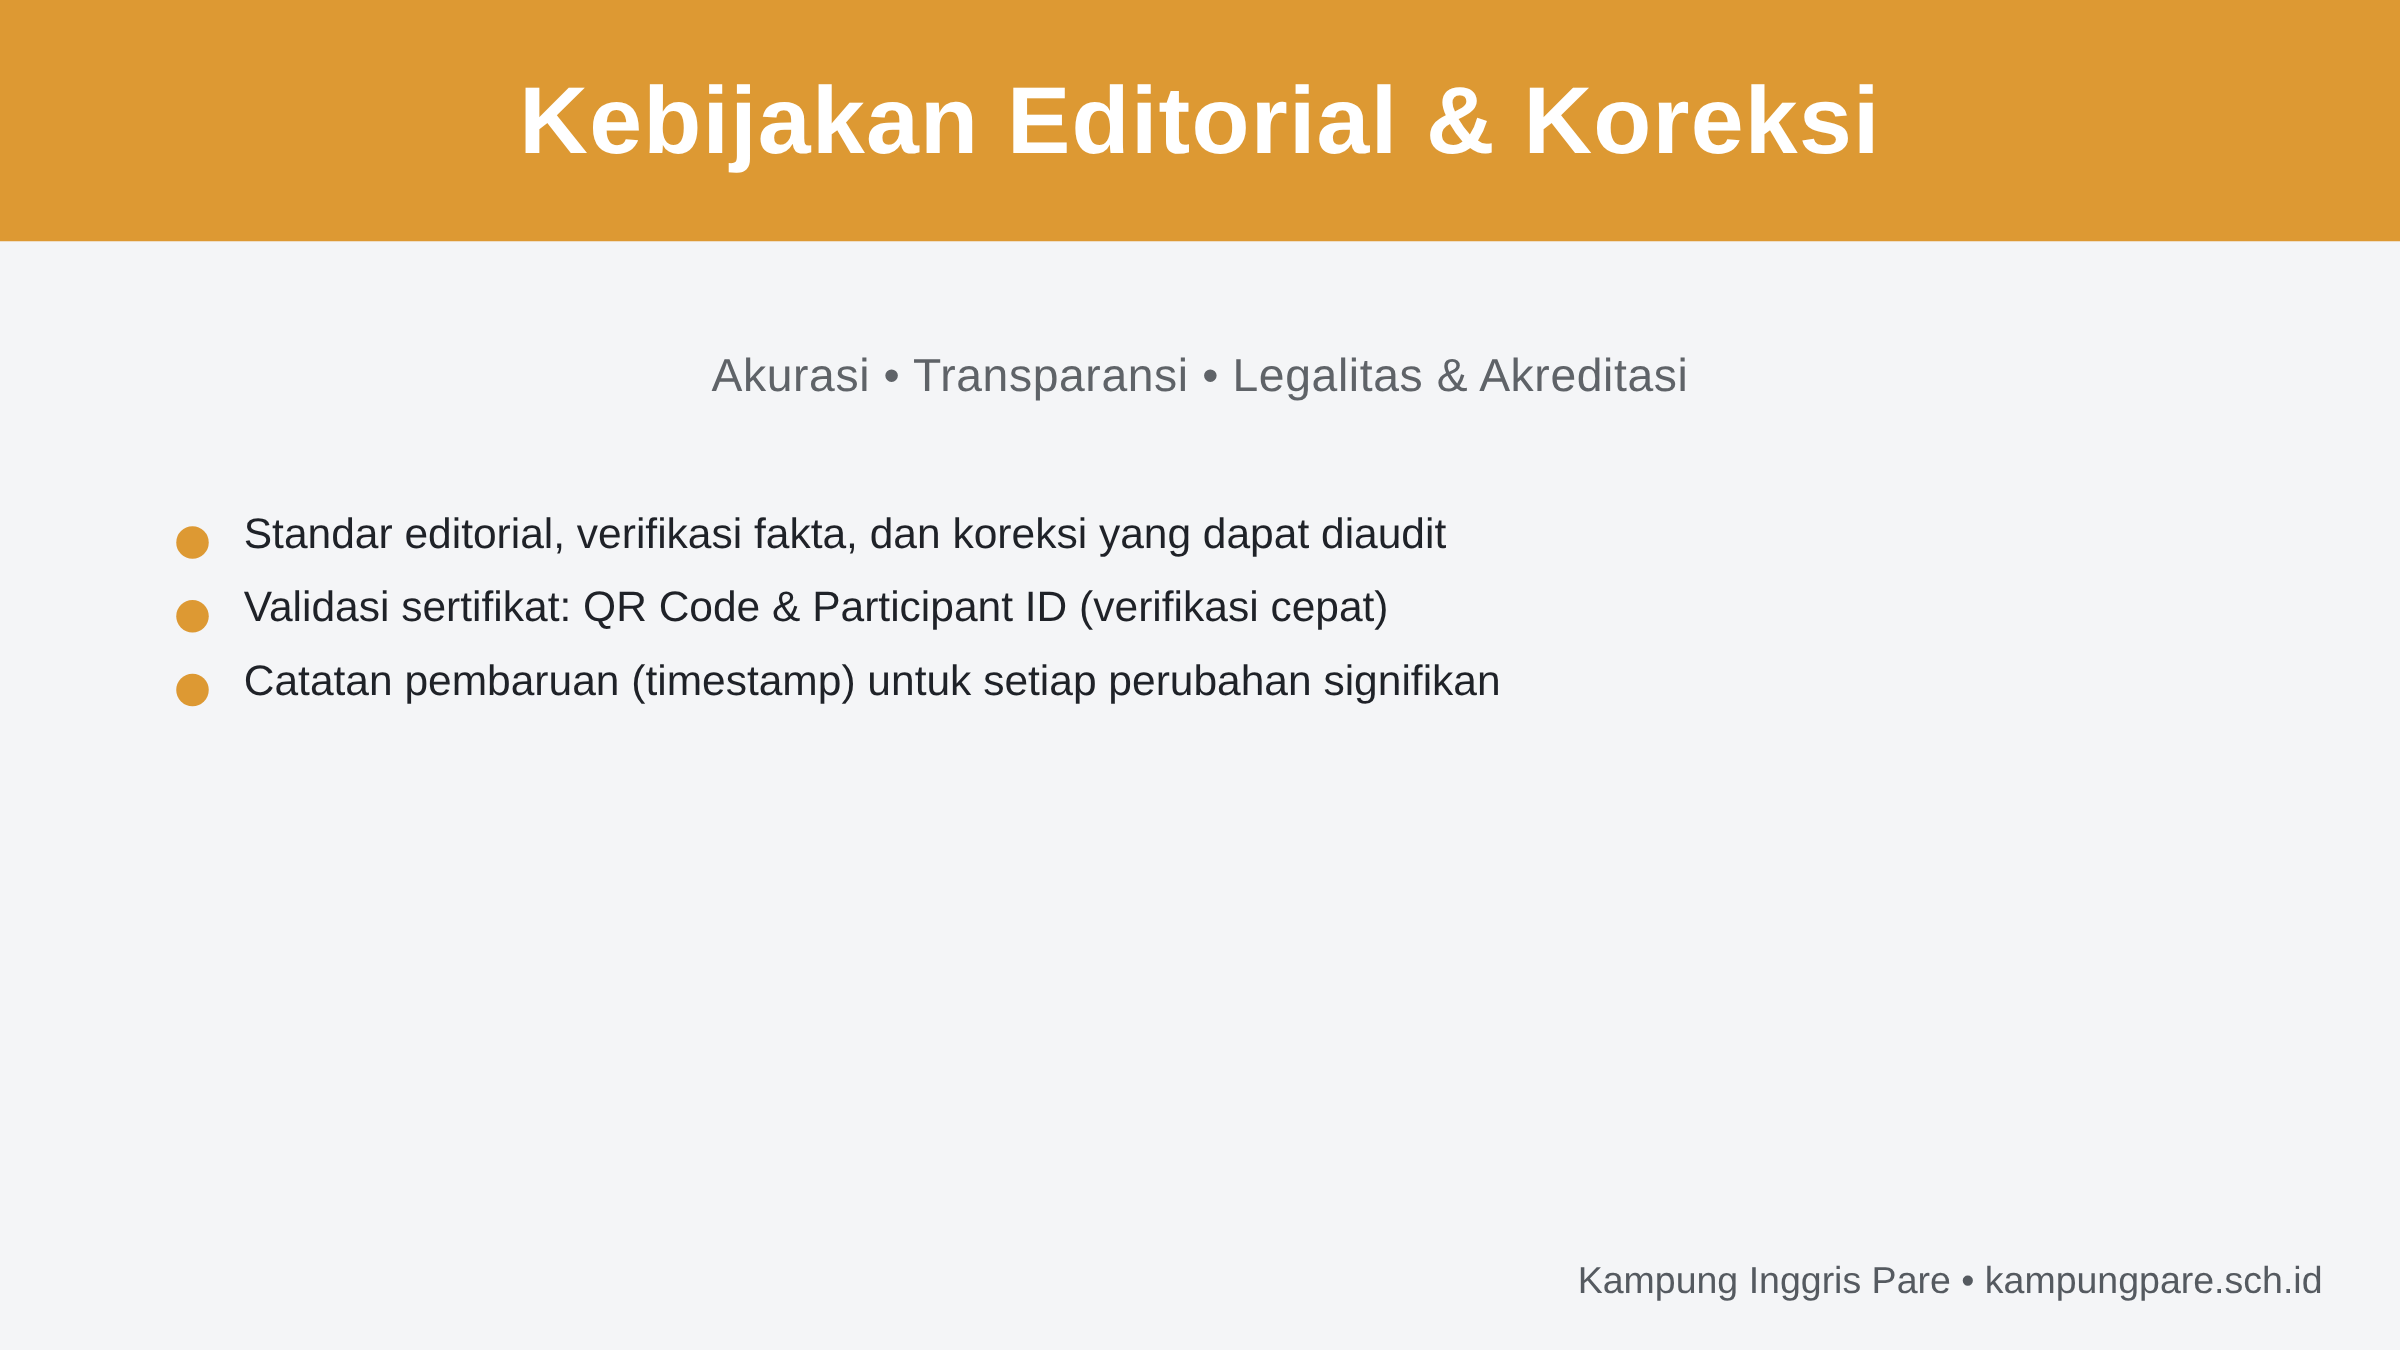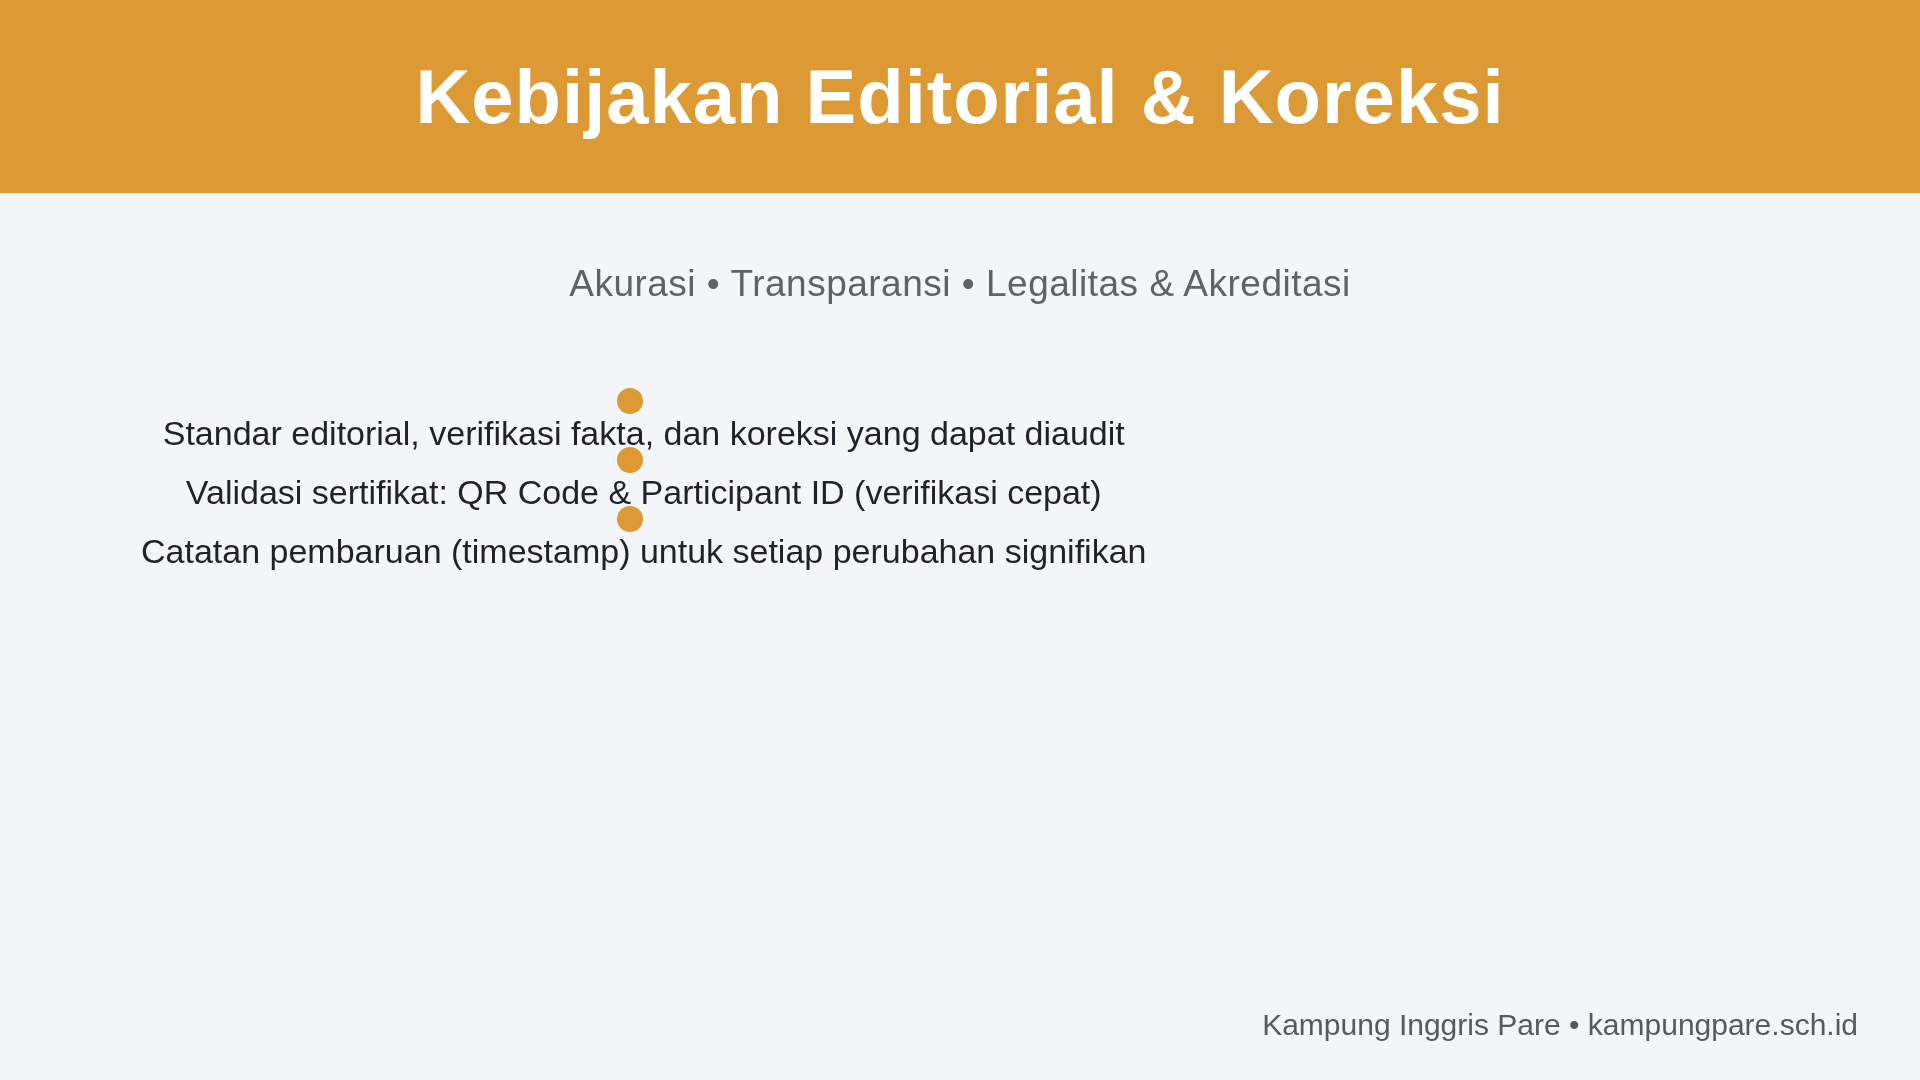--- a/index.html
+++ b/index.html
@@ -27,42 +27,41 @@
   }
   .title {
     font-size: 76px;
     font-weight: 700;
     color: var(--title-text, #FFFFFF);
     letter-spacing: 1px;
     white-space: nowrap;
   }
   .subtitle {
     position: absolute;
-    top: 263px;
+    top: 280px;
     left: 0;
     width: 100%;
     text-align: center;
     font-size: 37px;
     color: var(--subtitle-text, #5F6368);
     letter-spacing: 0.5px;
   }
   .bullet-list {
     position: absolute;
     top: 388px;
     left: 141px;
     list-style: none;
   }
   .bullet-item {
     display: flex;
-    align-items: center;
+    align-items: flex-end;
     height: 59px;
     font-size: 34px;
     color: var(--body-text, #1F2228);
     white-space: nowrap;
-    flex-direction: column;
   }
   .bullet-dot {
     flex: 0 0 auto;
     width: 26px;
     height: 26px;
     border-radius: 50%;
     background: var(--bullet, #DD9933);
     margin-right: 28px;
   }
   .footer {

